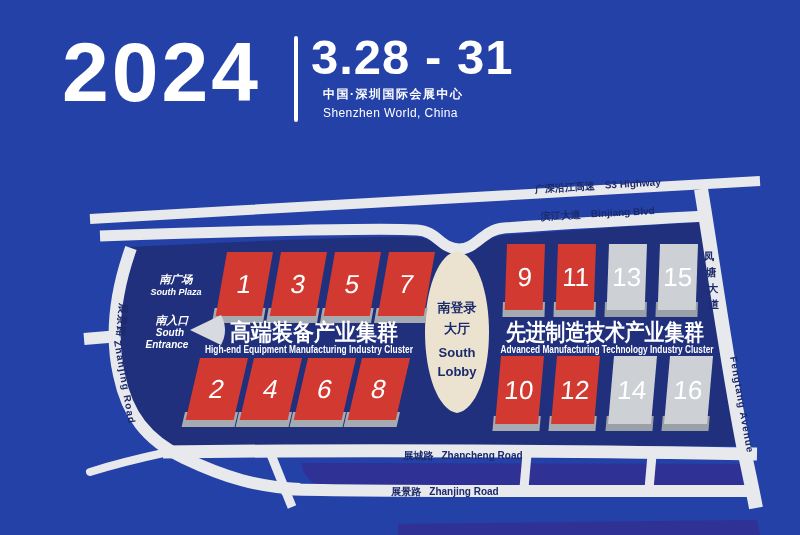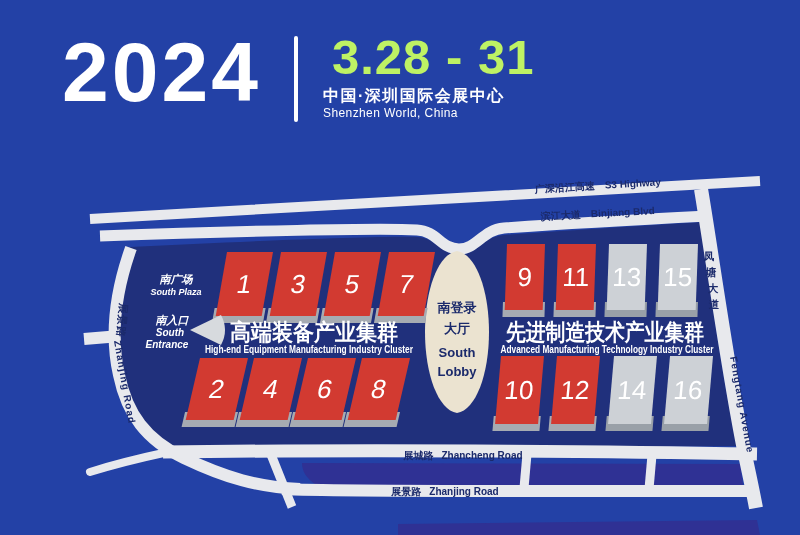--- a/index.html
+++ b/index.html
@@ -2,22 +2,22 @@
 <html><head>
 <meta charset="utf-8">
 <style>
   html,body{margin:0;padding:0;background:#2341a6;}
   .stage{position:relative;width:800px;height:535px;background:#2341a6;overflow:hidden;
          font-family:"Liberation Sans",sans-serif;}
   
   .hdr-year{position:absolute;left:62px;top:30px;font-size:84px;font-weight:700;
             color:#fff;letter-spacing:3px;line-height:1;}
   .hdr-divider{position:absolute;left:294px;top:36px;width:4px;height:86px;background:#fff;border-radius:2px;}
-  .hdr-dates{position:absolute;left:332px;top:33px;font-size:49px;font-weight:700;color:#bef264;letter-spacing:1px;line-height:1;}
-  .hdr-venue-cn{position:absolute;left:323px;top:86px;font-size:16px;font-weight:600;color:#fff;letter-spacing:1.5px;}
+  .hdr-dates{position:absolute;left:311px;top:33px;font-size:49px;font-weight:700;color:#ffffff;letter-spacing:1px;line-height:1;}
+  .hdr-venue-cn{position:absolute;left:323px;top:86px;font-size:12px;font-weight:600;color:#fff;letter-spacing:1.5px;}
   .hdr-venue-en{position:absolute;left:323px;top:106px;font-size:12px;font-weight:400;color:#fff;letter-spacing:.4px;}
   
   .road{stroke:#e8e9ed;fill:none;}
   .median{fill:#2f3194;}
   .map-body{fill:#20307c;}
   .road-label{fill:#1b2a6b;font-weight:700;font-size:10px;}
   .road-label-cjk{fill:#1b2a6b;font-weight:700;font-size:10.5px;}
   .hall-face.red{fill:#d23a31;}
   .hall-face.gray{fill:#cdd1d6;}
   .hall-base{fill:#a6abb2;}

